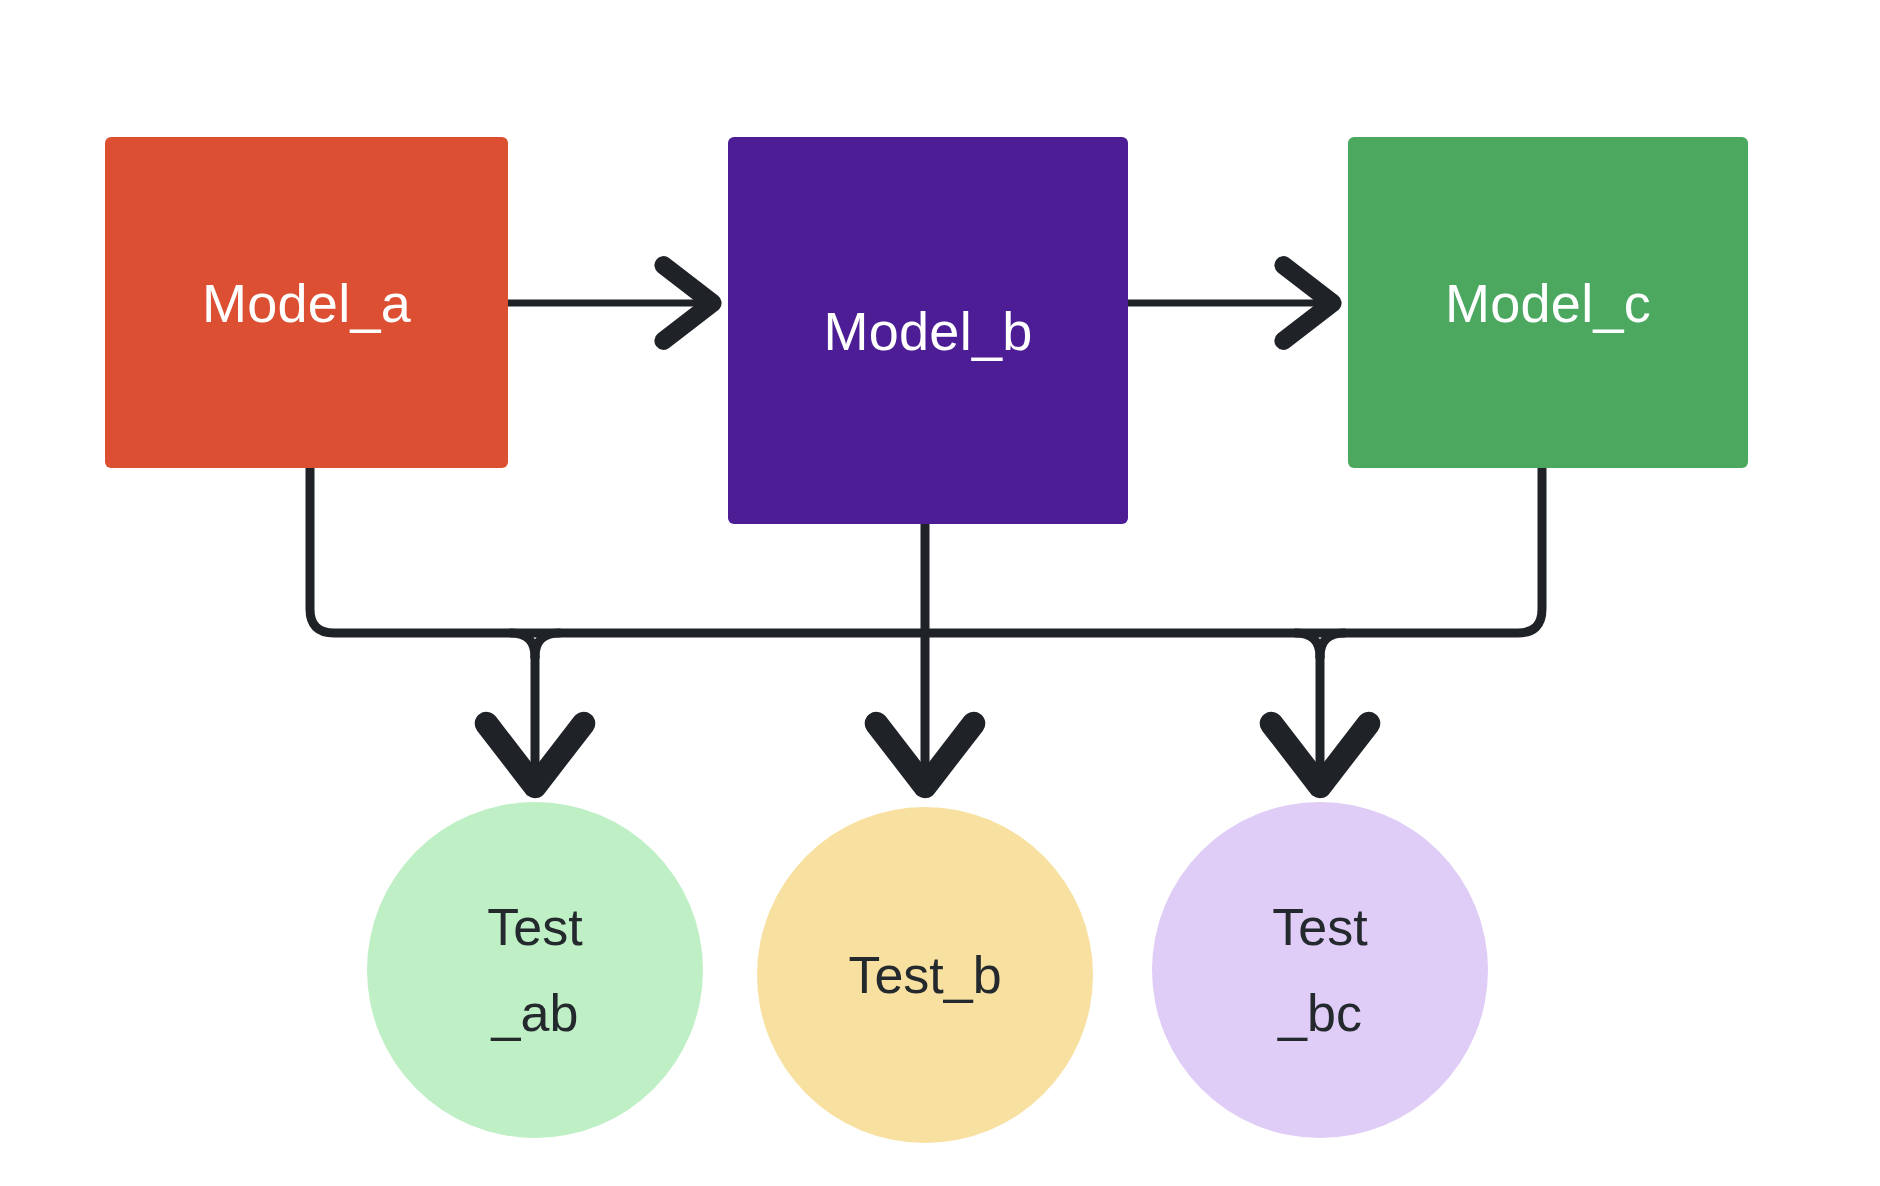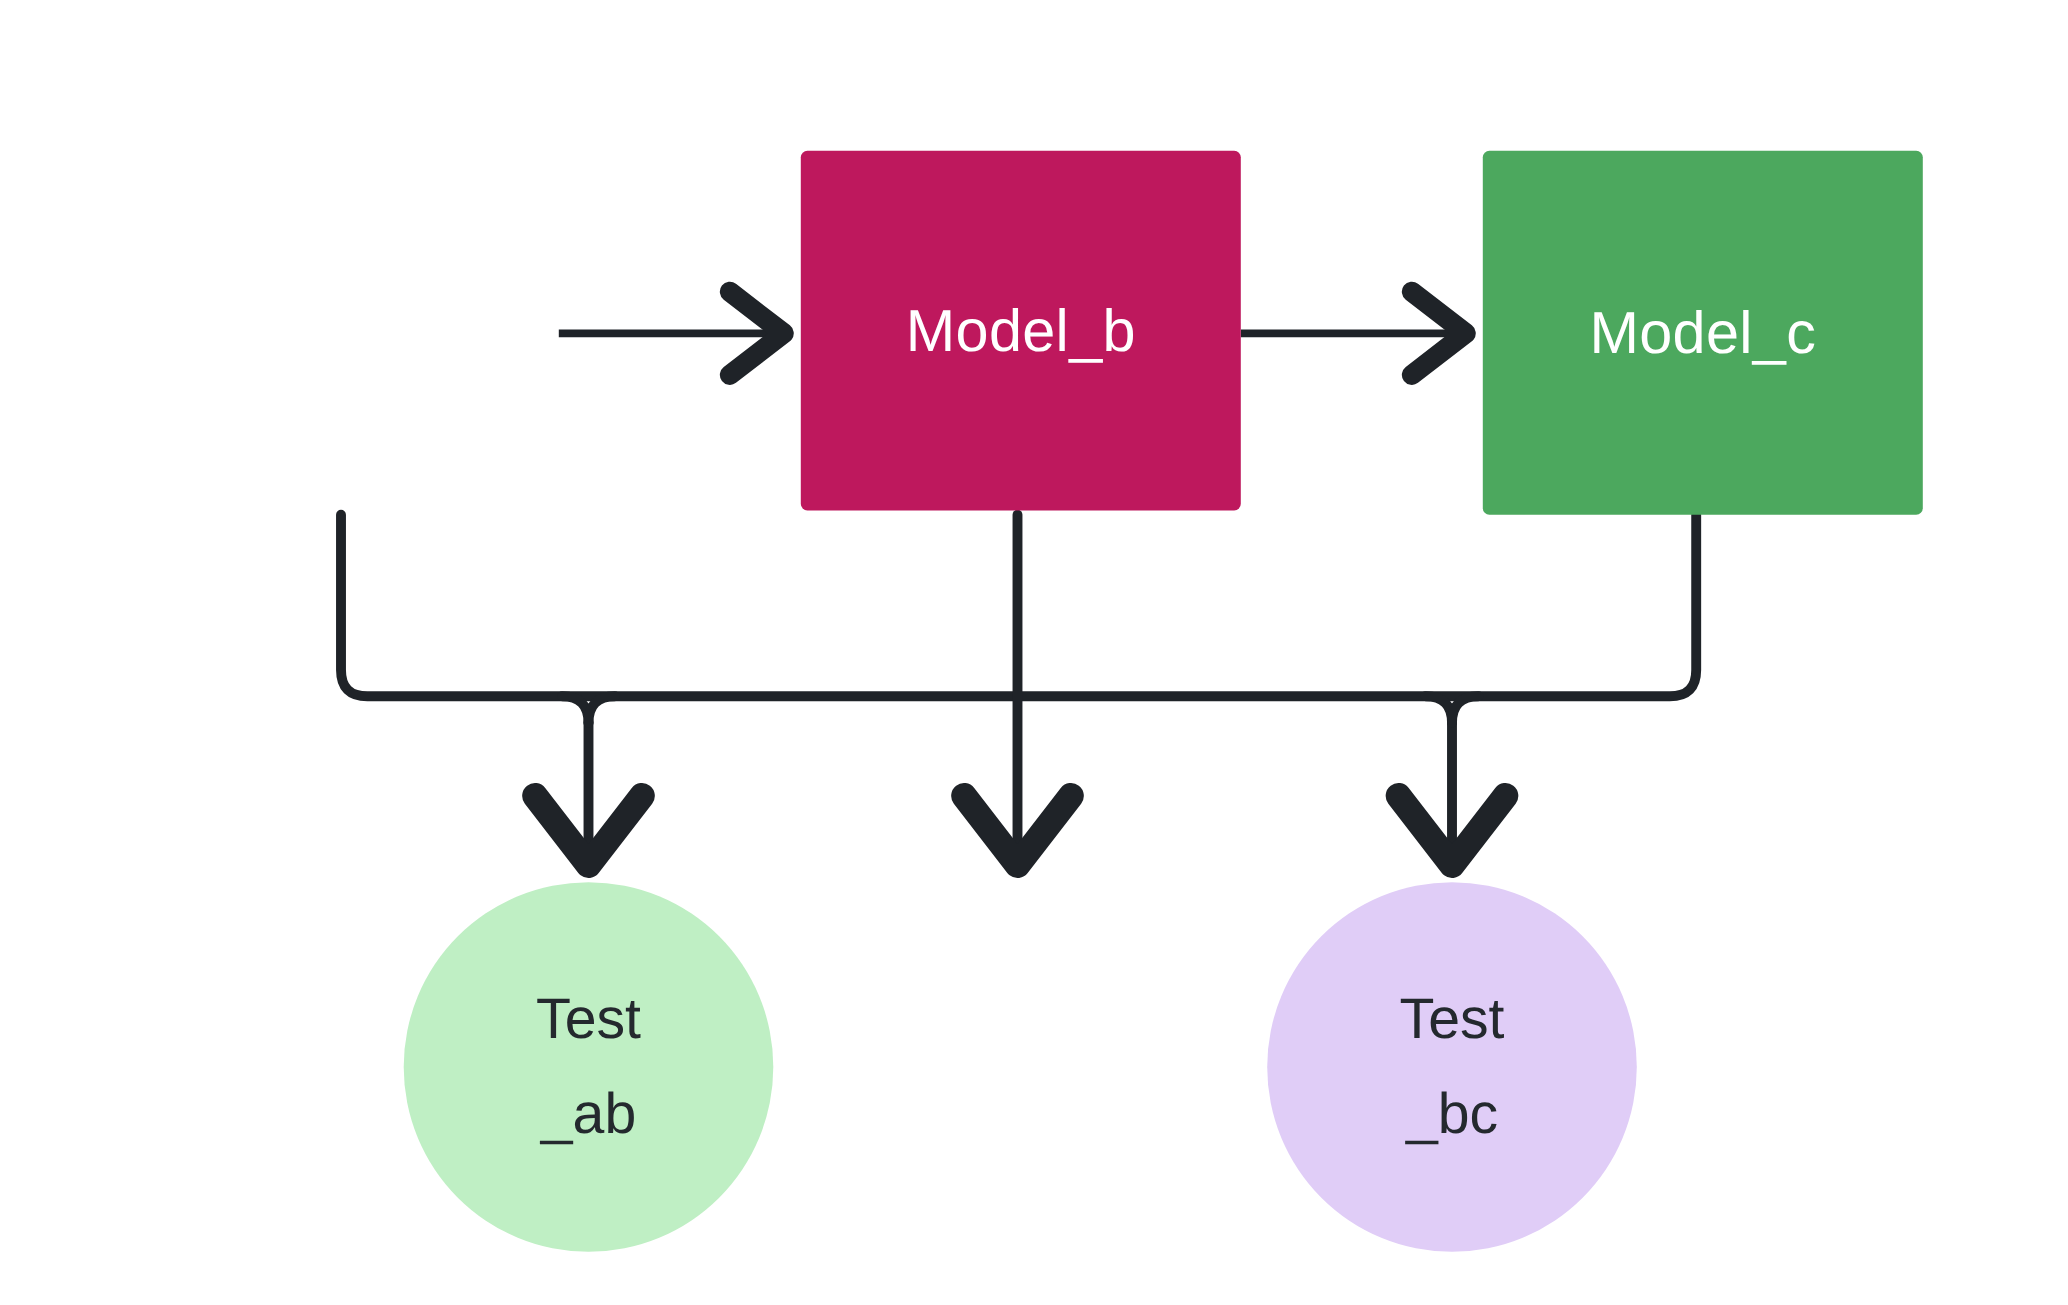--- a/index.html
+++ b/index.html
@@ -111,36 +111,44 @@
       <path d="M 559,633 Q 535,633 535,657" fill="none" stroke="#1f2328" stroke-width="9" stroke-linecap="round" stroke-linejoin="round"></path>
     </g>
 
     <g>
       <path d="M 1320,657 L 1320,782" fill="none" stroke="#1f2328" stroke-width="9" stroke-linecap="round" marker-end="url(#chevdown)"></path>
       <path d="M 1296,633 Q 1320,633 1320,657" fill="none" stroke="#1f2328" stroke-width="9" stroke-linecap="round" stroke-linejoin="round"></path>
       <path d="M 1344,633 Q 1320,633 1320,657" fill="none" stroke="#1f2328" stroke-width="9" stroke-linecap="round" stroke-linejoin="round"></path>
     </g>
   </svg>
 
+  <div class="model-node" style="left:105px; top:137px; width:403px; height:331px; background:#DC4F33;">
+    <span>Model_a</span>
+  </div>
 
-  <div class="model-node" style="left:728px; top:137px; width:400px; height:327px; background:#be185d;">
+  <div class="model-node" style="left:728px; top:137px; width:400px; height:387px; background:#4c1d95;">
     <span>Model_b</span>
   </div>
 
   <div class="model-node" style="left:1348px; top:137px; width:400px; height:331px; background:#4CA85E;">
     <span>Model_c</span>
   </div>
 
   <div class="test-node" style="left:367px; top:802px; width:336px; height:336px; background:#BFEFC4;">
     <div class="test-label">
       <span>Test</span>
       <span>_ab</span>
     </div>
   </div>
 
+  <div class="test-node" style="left:757px; top:807px; width:336px; height:336px; background:#F8E0A0;">
+    <div class="test-label">
+      <span>Test_b</span>
+    </div>
+  </div>
 
   <div class="test-node" style="left:1152px; top:802px; width:336px; height:336px; background:#E0CDF7;">
     <div class="test-label">
       <span>Test</span>
       <span>_bc</span>
     </div>
   </div>
 
 </div>
 

